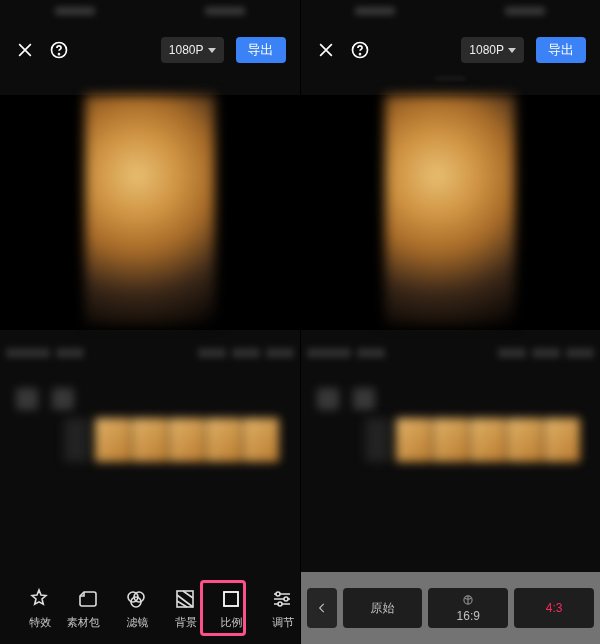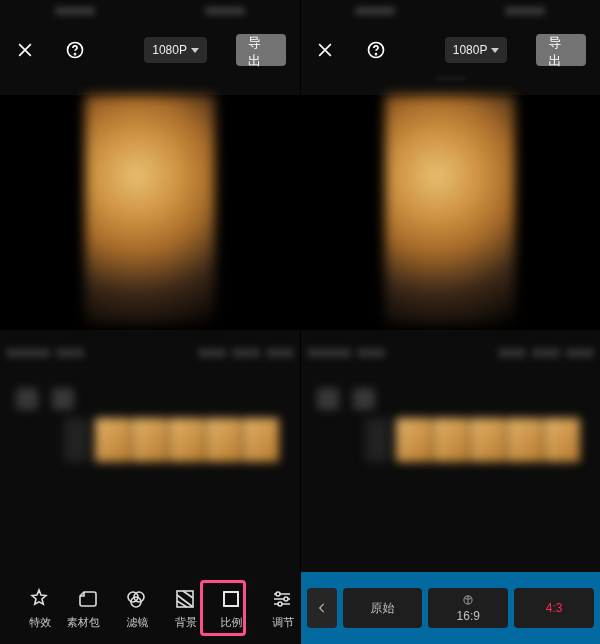--- a/index.html
+++ b/index.html
@@ -4,27 +4,27 @@
 <style>
   html,body{margin:0;padding:0;background:#000;width:600px;height:644px;overflow:hidden;font-family:-apple-system,Helvetica,Arial,sans-serif}
   .wrap{display:flex;width:600px;height:644px}
   .pane{position:relative;width:300px;height:644px;background:#0c0c0c}
   .pane+.pane{border-left:1px solid #000}
 
   
   .topblur{position:absolute;top:0;left:0;right:0;height:22px;display:flex;justify-content:space-around;align-items:center;filter:blur(3px);opacity:.5}
   .topblur span{width:40px;height:8px;background:#666;border-radius:2px}
 
-  .topbar{position:absolute;top:30px;left:0;right:0;height:40px;display:flex;align-items:center;padding:0 14px;box-sizing:border-box;gap:29px}
+  .topbar{position:absolute;top:30px;left:0;right:0;height:40px;display:flex;align-items:center;padding:0 14px;box-sizing:border-box;gap:12px}
   .spacer{flex:1}
   .icon-btn{color:#fff;font-size:20px;line-height:20px;display:flex;align-items:center;justify-content:center;width:22px;height:22px}
   .close-icon svg,.help-icon svg{width:20px;height:20px}
   .res-btn{background:#2b2b2b;color:#eee;font-size:12px;height:26px;padding:0 8px;border-radius:4px;display:flex;align-items:center;gap:4px}
   .res-btn .caret{width:0;height:0;border-left:4px solid transparent;border-right:4px solid transparent;border-top:5px solid #ccc}
-  .export-btn{background:#737373;color:#fff;font-size:13px;font-weight:500;height:32px;padding:0 12px;border-radius:4px;display:flex;}
+  .export-btn{background:#3b82f6;color:#fff;font-size:13px;font-weight:500;height:26px;padding:0 12px;border-radius:4px;display:flex;align-items:center}
   .subblur{position:absolute;top:72px;left:0;right:0;text-align:center;color:#555;font-size:10px;filter:blur(2px)}
 
   .preview{position:absolute;top:95px;left:0;right:0;height:235px;display:flex;justify-content:center;background:#000}
   .preview-img{width:130px;height:230px;border-radius:1px;background:
      radial-gradient(circle at 40% 35%, #e8bf72 0%, #cf9342 25%, #a66a28 45%, #3a2718 70%, #000 100%);
      filter:blur(6px)}
 
   .timeline{position:absolute;top:338px;left:0;right:0;height:180px}
   .tl-head{height:30px;display:flex;align-items:center;padding:0 6px;gap:6px;filter:blur(3px);opacity:.6;color:#888;font-size:10px}
   .tl-head span{background:#444;border-radius:2px;width:28px;height:10px}
@@ -37,21 +37,21 @@
   .clip{width:36px;height:44px;background:linear-gradient(135deg,#e0b268,#b87a2e);border-radius:2px}
 
   
   .bottombar{position:absolute;bottom:0;left:0;right:0;height:72px;display:flex;align-items:center;justify-content:space-around;padding:0 4px;box-sizing:border-box}
   .bb-item{display:flex;flex-direction:column;align-items:flex-end;gap:4px;width:46px;height:56px;justify-content:center}
   .bb-item.highlight{border:3px solid #ff4f8b;border-radius:4px;box-sizing:border-box}
   .bb-icon{width:24px;height:24px;color:#ddd}
   .bb-label{font-size:11px;color:#c9c9c9;white-space:nowrap}
 
   
-  .ratiobar{position:absolute;bottom:0;left:0;right:0;height:72px;display:flex;align-items:center;padding:0 6px;box-sizing:border-box;gap:6px;background:#0369a1}
+  .ratiobar{position:absolute;bottom:0;left:0;right:0;height:72px;display:flex;align-items:center;padding:0 6px;box-sizing:border-box;gap:6px;background:#737373}
   .back-chip{width:30px;height:40px;background:#262626;border-radius:4px;display:flex;align-items:center;justify-content:center;color:#bbb}
   .ratio-chip{flex:1;height:40px;background:#1e1e1e;border-radius:4px;display:flex;flex-direction:column;align-items:center;justify-content:center;gap:2px;color:#c0c0c0;font-size:11px}
   .ratio-chip.selected{color:#fa2a56}
   .ratio-chip .micon{width:14px;height:14px;opacity:.7}
   .ratio-chip .lbl{font-size:12px}
 </style>
 </head>
 <body>
 
 <div class="wrap">

